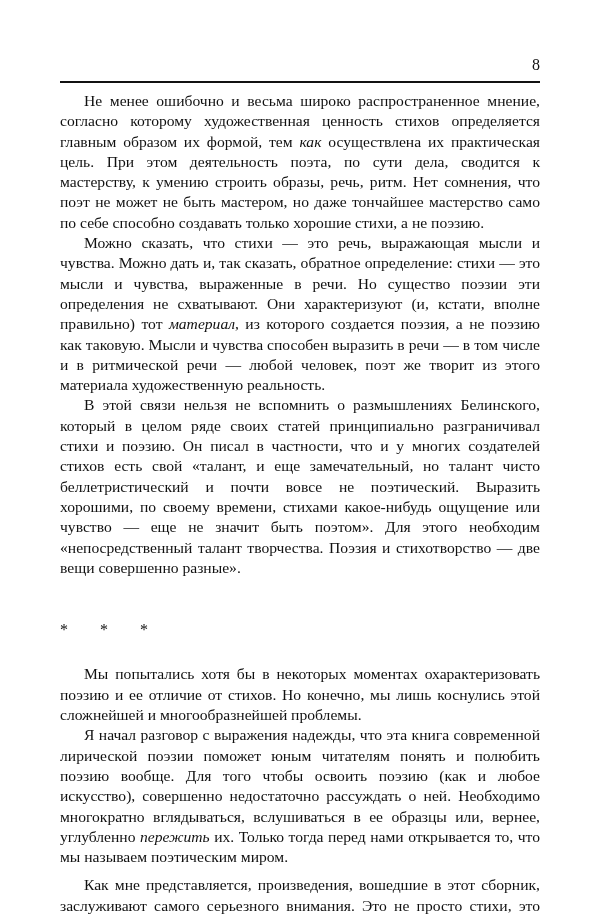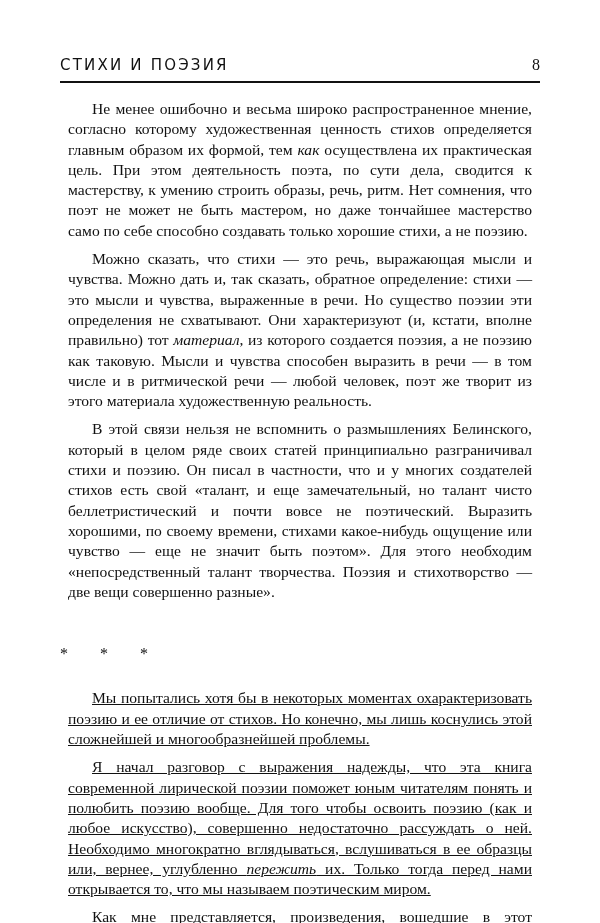--- a/index.html
+++ b/index.html
@@ -3,32 +3,31 @@
 <meta charset="utf-8">
 <style>
   html, body { margin: 0; padding: 0; background: #ffffff; }
   body { width: 600px; height: 923px; position: relative; overflow: hidden; color: #111; }
   .page { position: absolute; left: 60px; top: 0; width: 480px; }
   .header { position: absolute; top: 56px; left: 0; width: 480px; height: 20px; }
   .running-title { position: absolute; left: 0; top: 0; font-family: "DejaVu Sans", sans-serif; font-size: 15px; letter-spacing: 2.2px; color: #111; }
   .page-number { position: absolute; right: 0; top: 0; font-family: "Liberation Serif", serif; font-size: 16px; color: #111; }
   .rule { position: absolute; top: 81px; left: 0; width: 480px; height: 2px; background: #111; }
   .body { position: absolute; top: 91px; left: 0; width: 480px; font-family: "Liberation Serif", serif; font-size: 15.6px; line-height: 20.3px; text-align: justify; hyphens: auto; }
-  .body p { margin: 8px; text-indent: 24px; }
+  .body p { margin: 0; text-indent: 24px; }
   .body em { font-style: italic; }
   .asterism { font-family: "Liberation Serif", serif; font-size: 16px; letter-spacing: 14px; margin: 42px 0 24px 0; text-indent: 0 !important; }
-  .section2 p { text-indent: 24px; text-decoration: underline; }
+  .section2 p { text-indent: 24px; }
   .section2 p.after-gap { margin-top: 8px; }
 </style>
 </head>
 <body>
 
 <div class="page">
   <div class="header">
-    <span class="running-title">СТИХИ И ПОЭЗИЯ</span>
     <span class="page-number">8</span>
   </div>
   <div class="rule"></div>
 
   <div class="body">
     <div class="section1">
       <p><span>Не менее ошибочно и весьма широко распространенное мнение, согласно которому художественная ценность стихов определяется главным образом их формой, тем </span><em>как</em><span> осуществлена их практическая цель. При этом деятельность поэта, по сути дела, сводится к мастерству, к умению строить образы, речь, ритм. Нет сомнения, что поэт не может не быть мастером, но даже тончайшее мастерство само по себе способно создавать только хорошие стихи, а не поэзию.</span></p>
       <p><span>Можно сказать, что стихи — это речь, выражающая мысли и чувства. Можно дать и, так сказать, обратное определение: стихи — это мысли и чувства, выраженные в речи. Но существо поэзии эти определения не схватывают. Они характеризуют (и, кстати, вполне правильно) тот </span><em>материал</em><span>, из которого создается поэзия, а не поэзию как таковую. Мысли и чувства способен выразить в речи — в том числе и в ритмической речи — любой человек, поэт же творит из этого материала художественную реальность.</span></p>
       <p><span>В этой связи нельзя не вспомнить о размышлениях Белинского, который в целом ряде своих статей принципиально разграничивал стихи и поэзию. Он писал в частности, что и у многих создателей стихов есть свой «талант, и еще замечательный, но талант чисто беллетристический и почти вовсе не поэтический. Выразить хорошими, по своему времени, стихами какое-нибудь ощущение или чувство — еще не значит быть поэтом». Для этого необходим «непосредственный талант творчества. Поэзия и стихотворство — две вещи совершенно разные».</span></p>
     </div>

